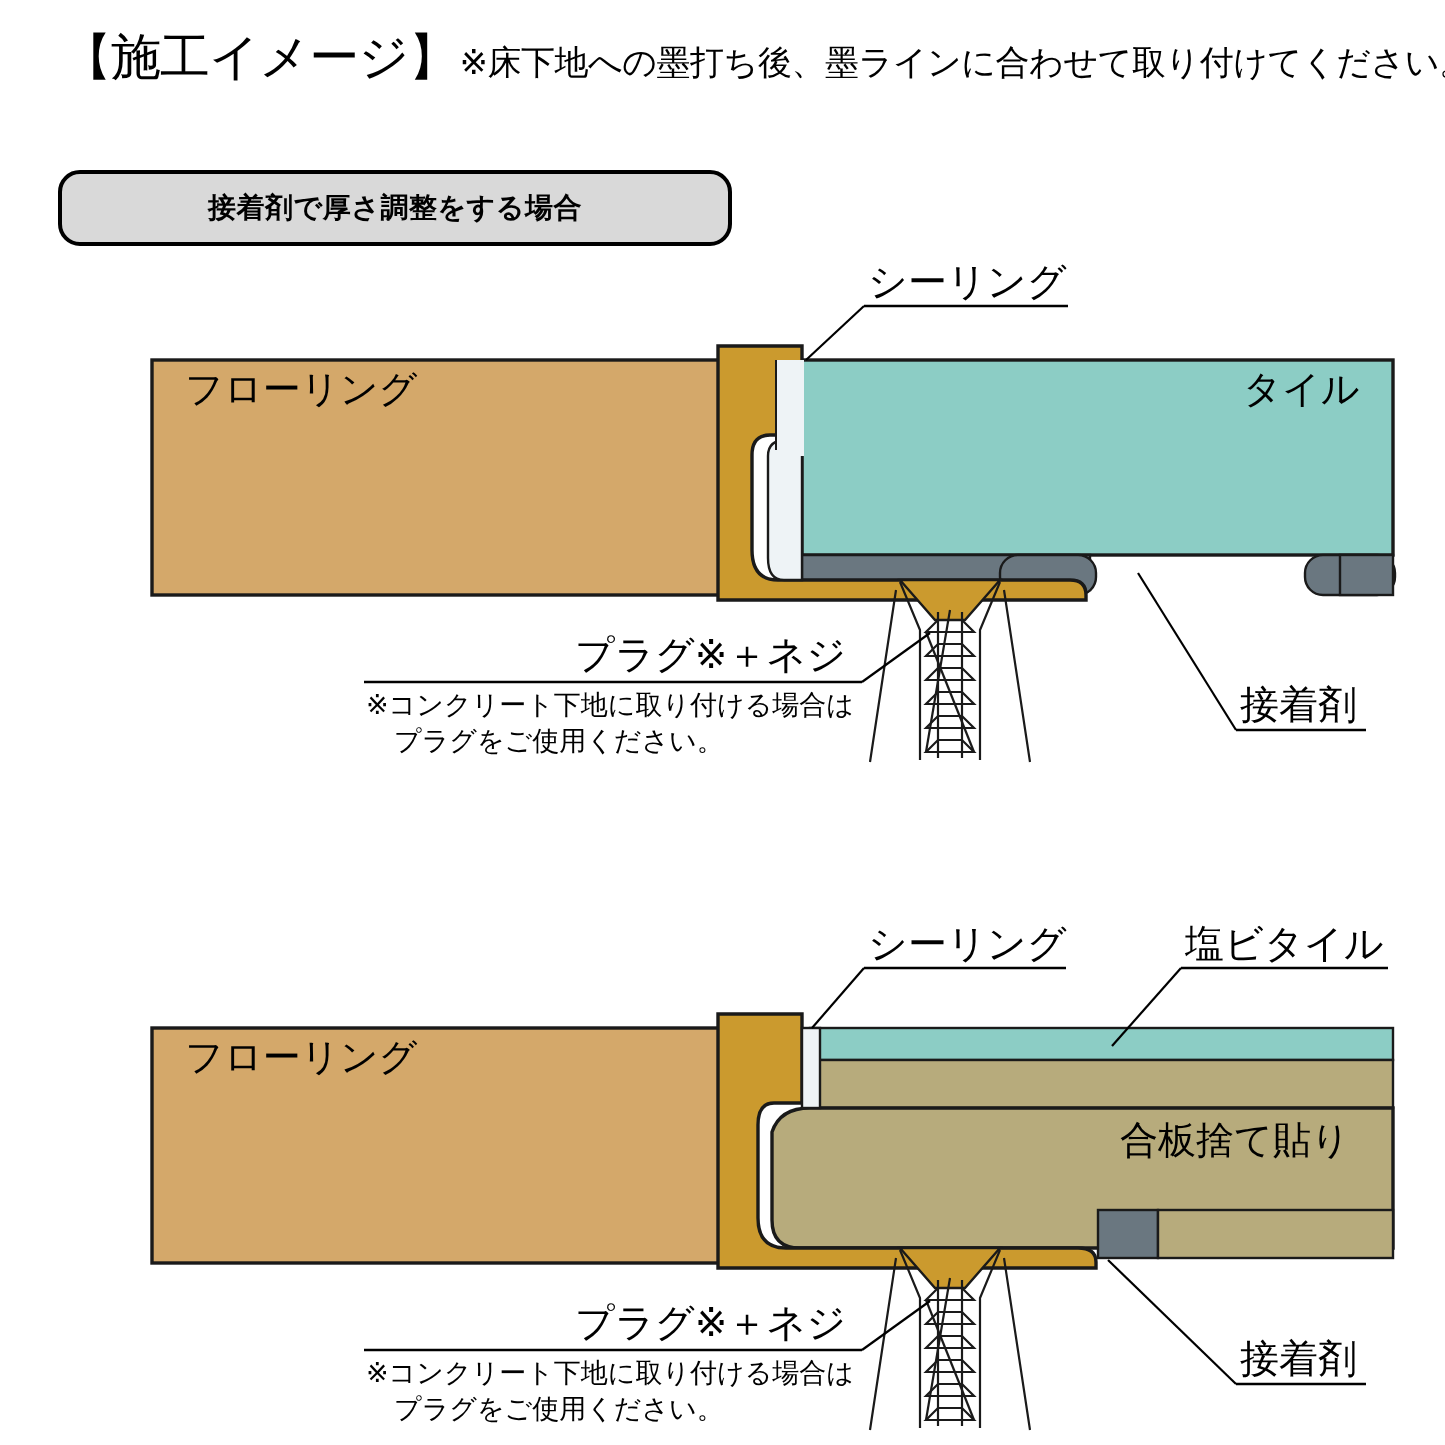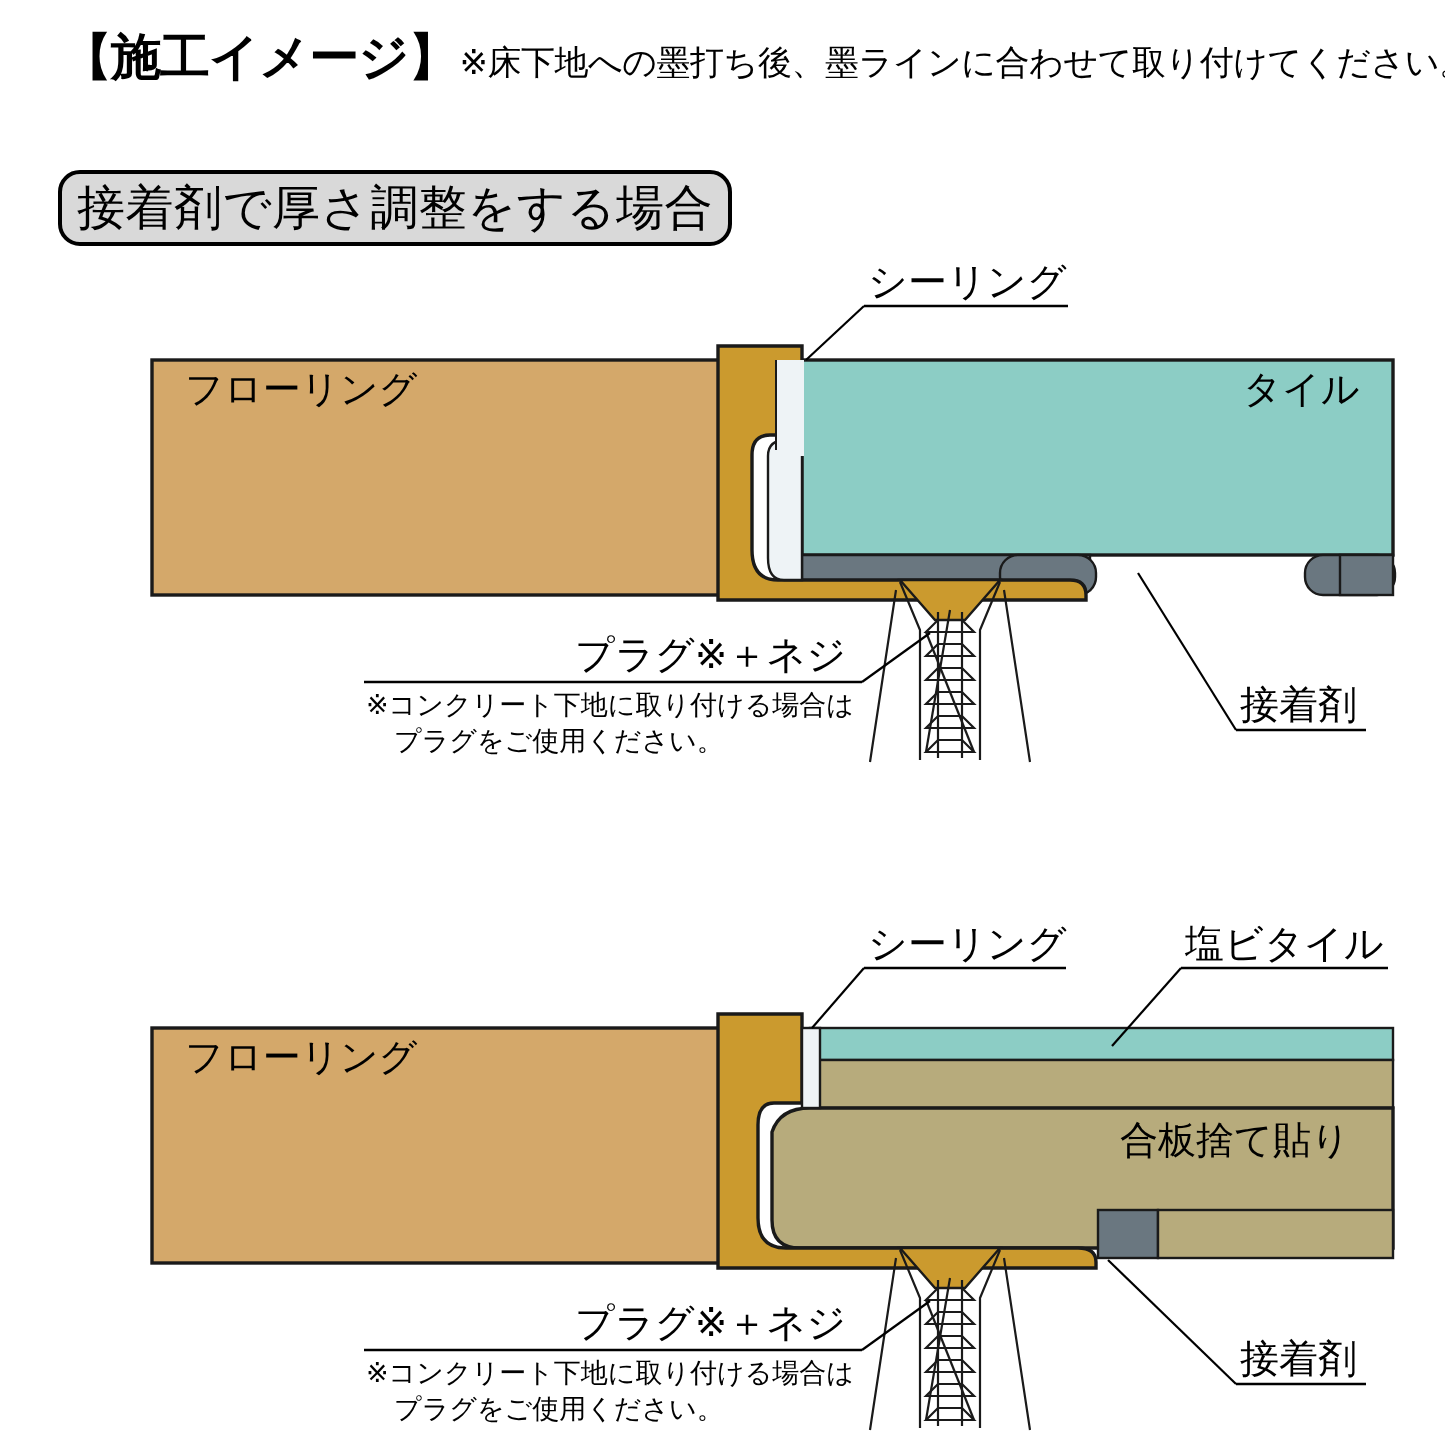--- a/index.html
+++ b/index.html
@@ -27,21 +27,21 @@
   .title-row {
     position: absolute;
     left: 62px;
     top: 24px;
     display: flex;
     align-items: baseline;
     white-space: nowrap;
   }
   .title-main {
     font-size: 50px;
-    font-weight: bold;
+    font-weight: normal;
     letter-spacing: -1px;
   }
   .title-note {
     font-size: 34px;
     font-weight: normal;
     margin-left: 2px;
     letter-spacing: -0.5px;
   }
 
   
@@ -50,22 +50,22 @@
     background: #d9d9d9;
     border: 4px solid #000000;
     border-radius: 22px;
     display: flex;
     align-items: center;
     justify-content: center;
     box-sizing: border-box;
     padding: 0 22px;
   }
   .badge-label {
-    font-size: 48px;
-    font-weight: normal;
+    font-size: 28px;
+    font-weight: bold;
     letter-spacing: 0.5px;
     white-space: nowrap;
     line-height: 1;
   }
   #badge-1 { left: 58px; top: 170px; width: 674px; height: 76px; }
   #badge-2 { left: 58px; top: 834px; width: 796px; height: 76px; }
 
   
   .diagram {
     position: absolute;

